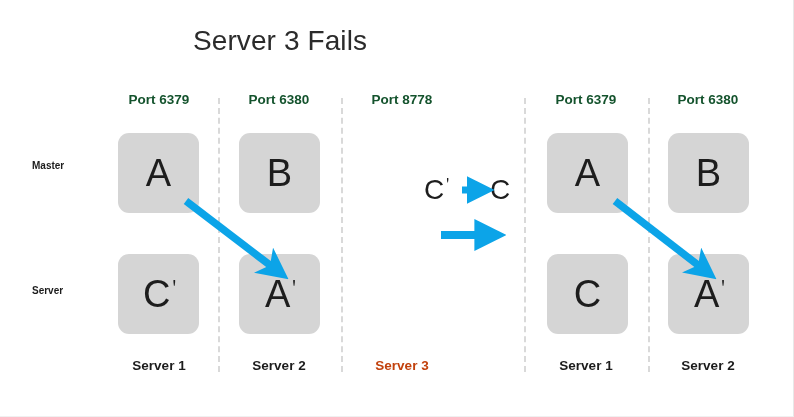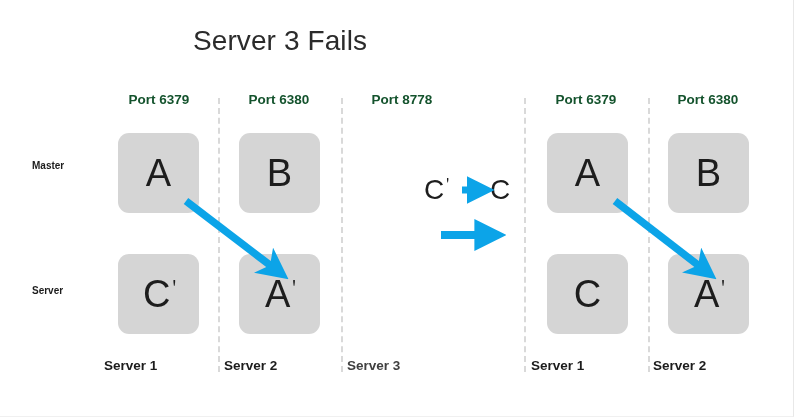--- a/index.html
+++ b/index.html
@@ -100,26 +100,27 @@
     top: -14px;
     left: 2px;
     line-height: 1;
   }
 
   
   .server-label {
     position: absolute;
     top: 358px;
     width: 110px;
+    text-align: center;
     font-size: 13.5px;
     font-weight: 700;
     color: #1c1c1c;
     white-space: nowrap;
   }
-  .server-label.failed { color: #404040; }
+  .server-label.failed { color: #c2410c; }
 
   
   #arrow-layer {
     position: absolute;
     left: 0; top: 0;
     width: 794px;
     height: 417px;
     pointer-events: none;
   }
 

